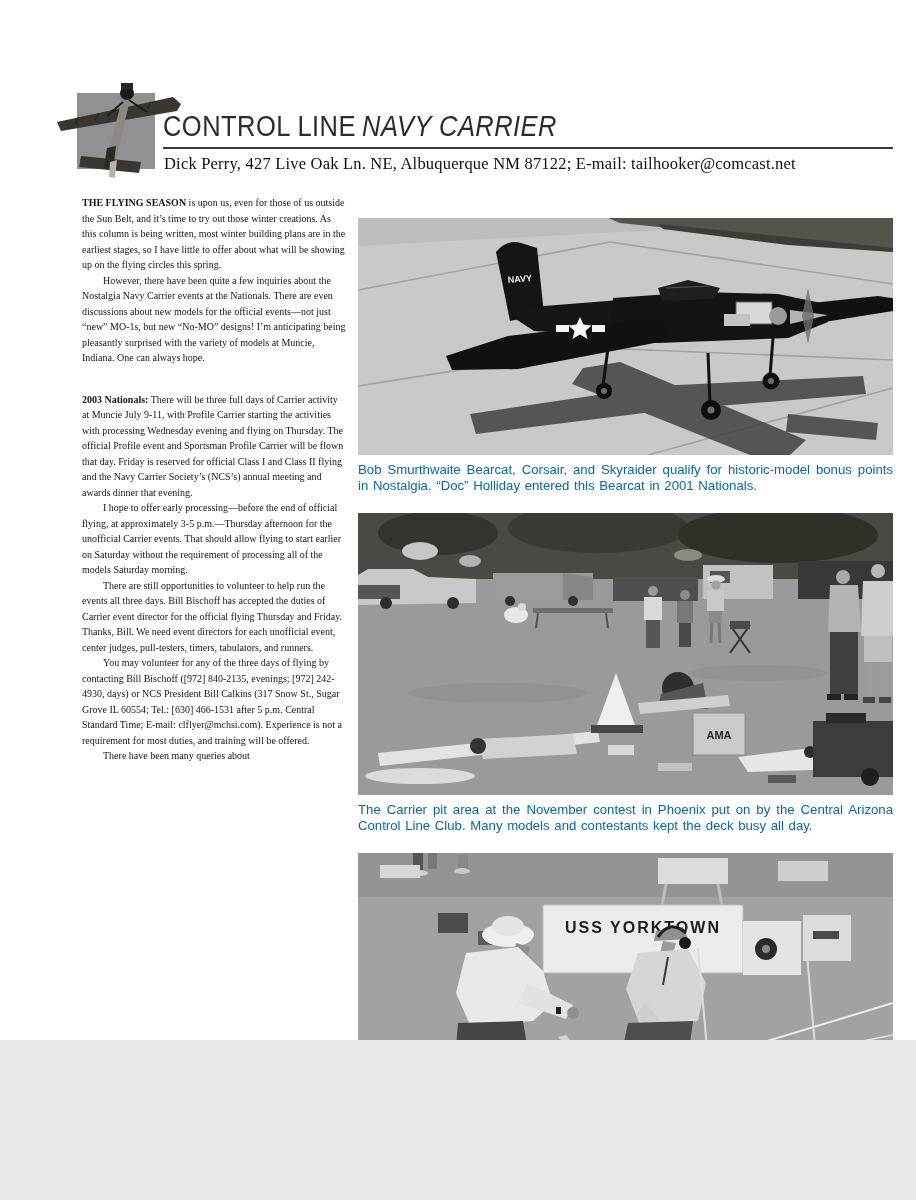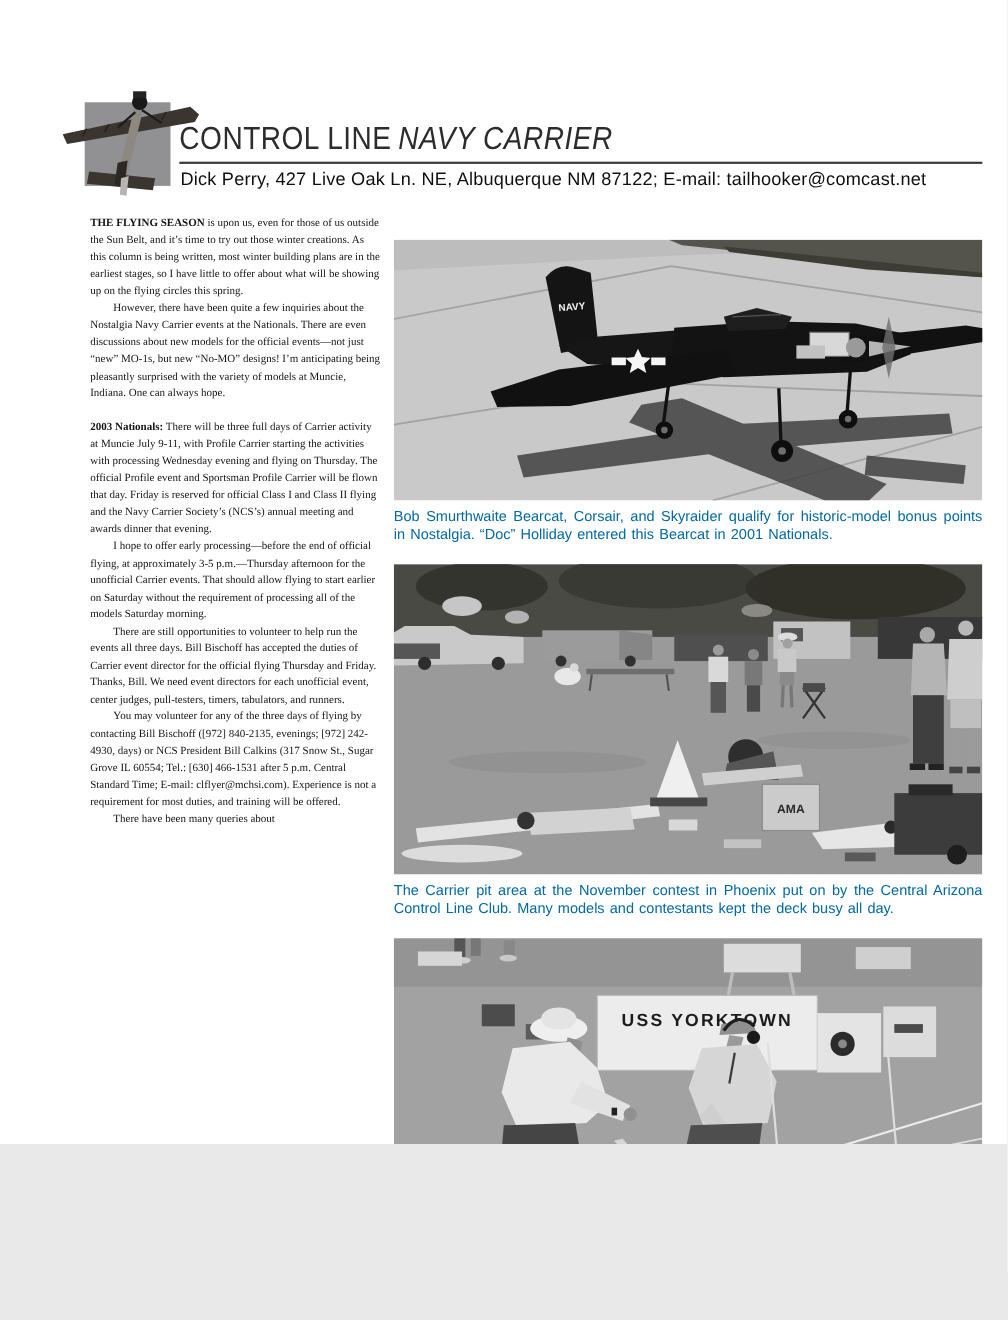--- a/index.html
+++ b/index.html
@@ -6,29 +6,29 @@
   .page{position:relative;width:916px;height:1040px;background:#ffffff;overflow:hidden;
         font-family:"Liberation Serif",serif;color:#141414;}
 
   
   .logo-svg{position:absolute;left:55px;top:80px;}
   .title{position:absolute;left:163px;top:110px;font-family:"Liberation Sans",sans-serif;
          font-size:29px;color:#2c2c2c;white-space:nowrap;letter-spacing:.5px;
          transform:scaleX(.88);transform-origin:left center;}
   .title .it{font-style:italic;margin-left:7px;}
   .header-rule{position:absolute;left:163px;top:147px;width:730px;height:2px;background:#3a3a3a;}
-  .byline{position:absolute;left:164px;top:154px;font-family:Liberation Sans, sans-serif;
+  .byline{position:absolute;left:164px;top:154px;font-family:Liberation Serif, serif;
           font-size:16.5px;color:#0f0f0f;letter-spacing:.2px;white-space:nowrap;}
 
   
   .article{position:absolute;left:82px;top:195px;width:264px;
            font-size:10px;line-height:15.5px;text-align:left;}
   .para{margin:0;}
   .para.indent{text-indent:21px;}
-  .para.space{margin-top:15px;}
+  .para.space{margin-top:26px;}
   .lead{font-weight:bold;}
 
   
   .photos{position:absolute;left:358px;top:218px;width:535px;}
   figure{margin:0;padding:0;}
   figure svg{display:block;}
   .fig-gap{margin-top:20px;}
   figcaption{margin-top:7px;font-family:"Liberation Sans",sans-serif;font-size:13.2px;
              line-height:15.6px;color:#0369a1;text-align:justify;word-spacing:1px;}
   figcaption.single{text-align:left;margin-top:10px;}

